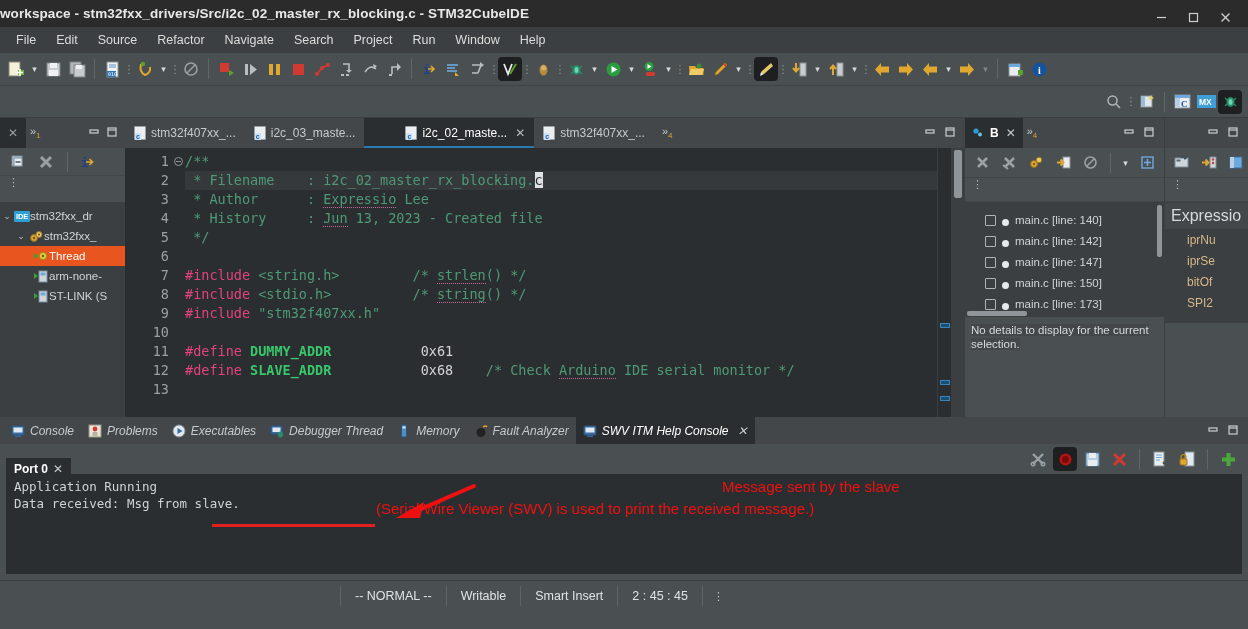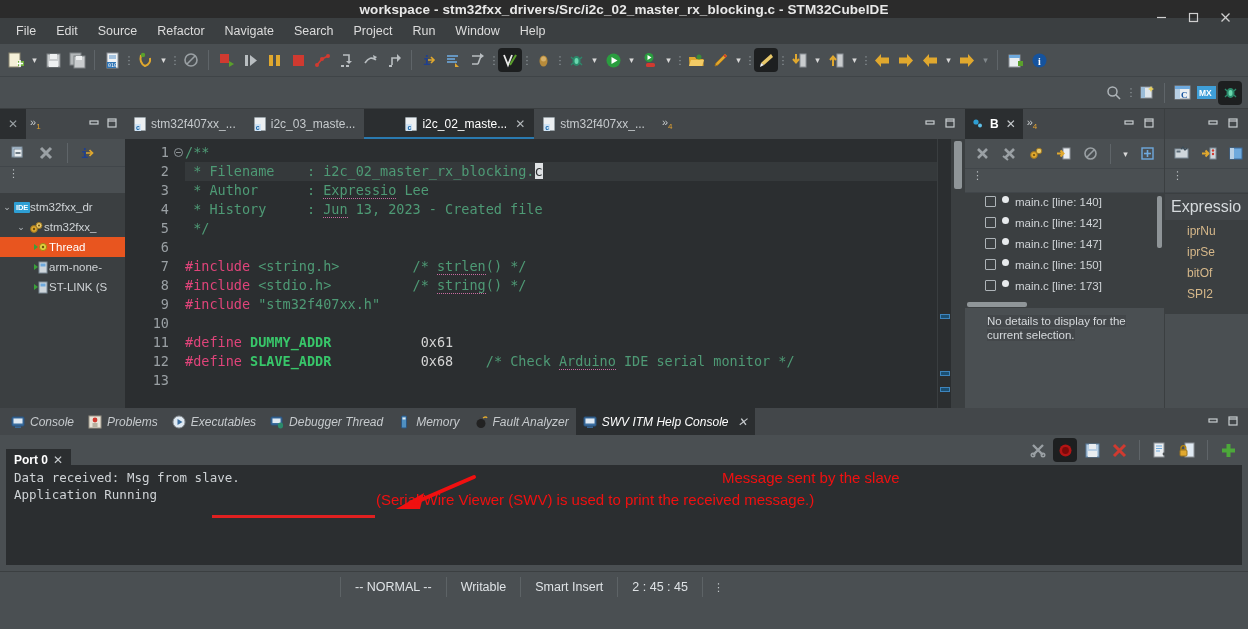--- a/index.html
+++ b/index.html
@@ -7,22 +7,22 @@
     width: 1248px; height: 629px;
     background: #2f3234;
     font-family: "Liberation Sans", sans-serif;
     overflow: hidden;
     -webkit-font-smoothing: antialiased;
   }
   .app { position: relative; width: 1248px; height: 629px; background: #4a4f52; }
 
   
   .titlebar {
-    height: 18px; background: #2b2b2b; display: flex; align-items: center;
-    justify-content: center; position: relative;
+    height: 27px; background: #2b2b2b; display: flex; align-items: center;
+    position: relative;
   }
   .titlebar-text { color: #e8e8e8; font-size: 13.5px; font-weight: bold; letter-spacing: .1px; }
   .win-btns { position: absolute; right: 8px; top: 0; height: 34px; display: flex; align-items: center; gap: 2px; }
   .win-btn {
     width: 30px; height: 26px; display: flex; align-items: center; justify-content: center;
     color: #cfcfcf; font-size: 13px; border-radius: 3px;
   }
 
   
   .menubar { height: 26px; background: #3b3f41; display: flex; align-items: center; padding-left: 6px; }
@@ -136,27 +136,27 @@
     height: 30px; display: flex; align-items: center; gap: 4px; padding: 0 7px;
     background: #2b2e30; color: #fff; font-size: 12px; font-weight: bold;
   }
   .p-tabright { margin-left: auto; display: flex; align-items: center; gap: 2px; padding-right: 6px; }
   .p-toolbar {
     height: 30px; display: flex; align-items: center; gap: 3px; padding-left: 5px;
     border-bottom: 1px solid #41464a;
   }
   .p-toolbar2 { height: 24px; padding-left: 7px; color: #b9bec1; font-size: 11px; border-bottom: 1px solid #41464a;}
   .bp-list { background: #3b3f41; height: 115px; overflow: hidden; position: relative; padding-top: 3px;}
-  .bp-row { height: 21px; display: flex; align-items: flex-start; gap: 6px; padding-left: 20px; color: #d0d4d7; font-size: 11.5px; white-space: nowrap;}
+  .bp-row { height: 21px; display: flex; align-items: flex-end; gap: 6px; padding-left: 20px; color: #d0d4d7; font-size: 11.5px; white-space: nowrap;}
   .bp-check { width: 11px; height: 11px; border: 1px solid #aeb4b8; background: #3b3f41; border-radius: 1px; flex: 0 0 auto;}
   .bp-dot { width: 7px; height: 7px; border-radius: 50%; background: #e7eaec; flex: 0 0 auto;}
   .bp-vscroll { position: absolute; right: 2px; top: 3px; width: 5px; height: 52px; background: #8f9598; border-radius: 2px;}
   .bp-hscroll { position: absolute; left: 2px; bottom: 1px; width: 60px; height: 5px; background: #8f9598; border-radius: 2px;}
   .bp-details {
-    background: #4a4f52; padding: 6px 4px 0 22px; color: #d6dadd; font-size: 11.5px; line-height: 14px;
+    background: #4a4f52; padding: 6px 4px 0 6px; color: #d6dadd; font-size: 11.5px; line-height: 14px;
   }
   .bp-details span { background: #43474a; }
   .ex-header { background: #43474a; color: #d6dadd; font-size: 16px; padding: 4px 6px; border-top:1px solid #3b3f41;}
   .ex-list { background: #3b3f41; flex: 0 0 auto; height: 94px; padding-top: 4px; }
   .ex-row { height: 21px; color: #d6b88a; font-size: 12px; padding-left: 22px; white-space: nowrap; }
 
   
   .console { height: 163px; background: #4a4f52; display: flex; flex-direction: column; }
   .c-tabrow { height: 27px; background: #43474a; display: flex; align-items: center; padding-left: 4px; font-style: italic; }
   .c-tab { height: 27px; display: flex; align-items: center; gap: 5px; padding: 0 7px; color: #c6cacd; font-size: 12px; white-space: nowrap;}
@@ -950,22 +950,22 @@
     </div>
 
     <div class="c-body">
       <div class="port-tabrow" style="position:absolute;top:-16px;left:0;">
         <div class="port-tab">
           <span>Port 0</span>
           <span class="x">✕</span>
         </div>
       </div>
       <div class="c-text">
+        <div class="c-line">Application Running</div>
         <div class="c-line">Data received: Msg from slave.</div>
-        <div class="c-line">Application Running</div>
         <div class="ul-red" style="left:206px;top:50px;width:163px;"></div>
         <svg style="position:absolute;left:260px;top:8px;" width="220" height="46" viewBox="0 0 220 46">
           <path d="M208 4 L148 30" stroke="#f01010" stroke-width="4" stroke-linecap="round"></path>
           <path d="M130 36 L158 20 L154 36 Z" fill="#f01010"></path>
         </svg>
         <div class="annot" style="left:716px;top:4px;">Message sent by the slave</div>
         <div class="annot" style="left:370px;top:26px;">(Serial Wire Viewer (SWV) is used to print the received message.)</div>
       </div>
     </div>
   </div>

